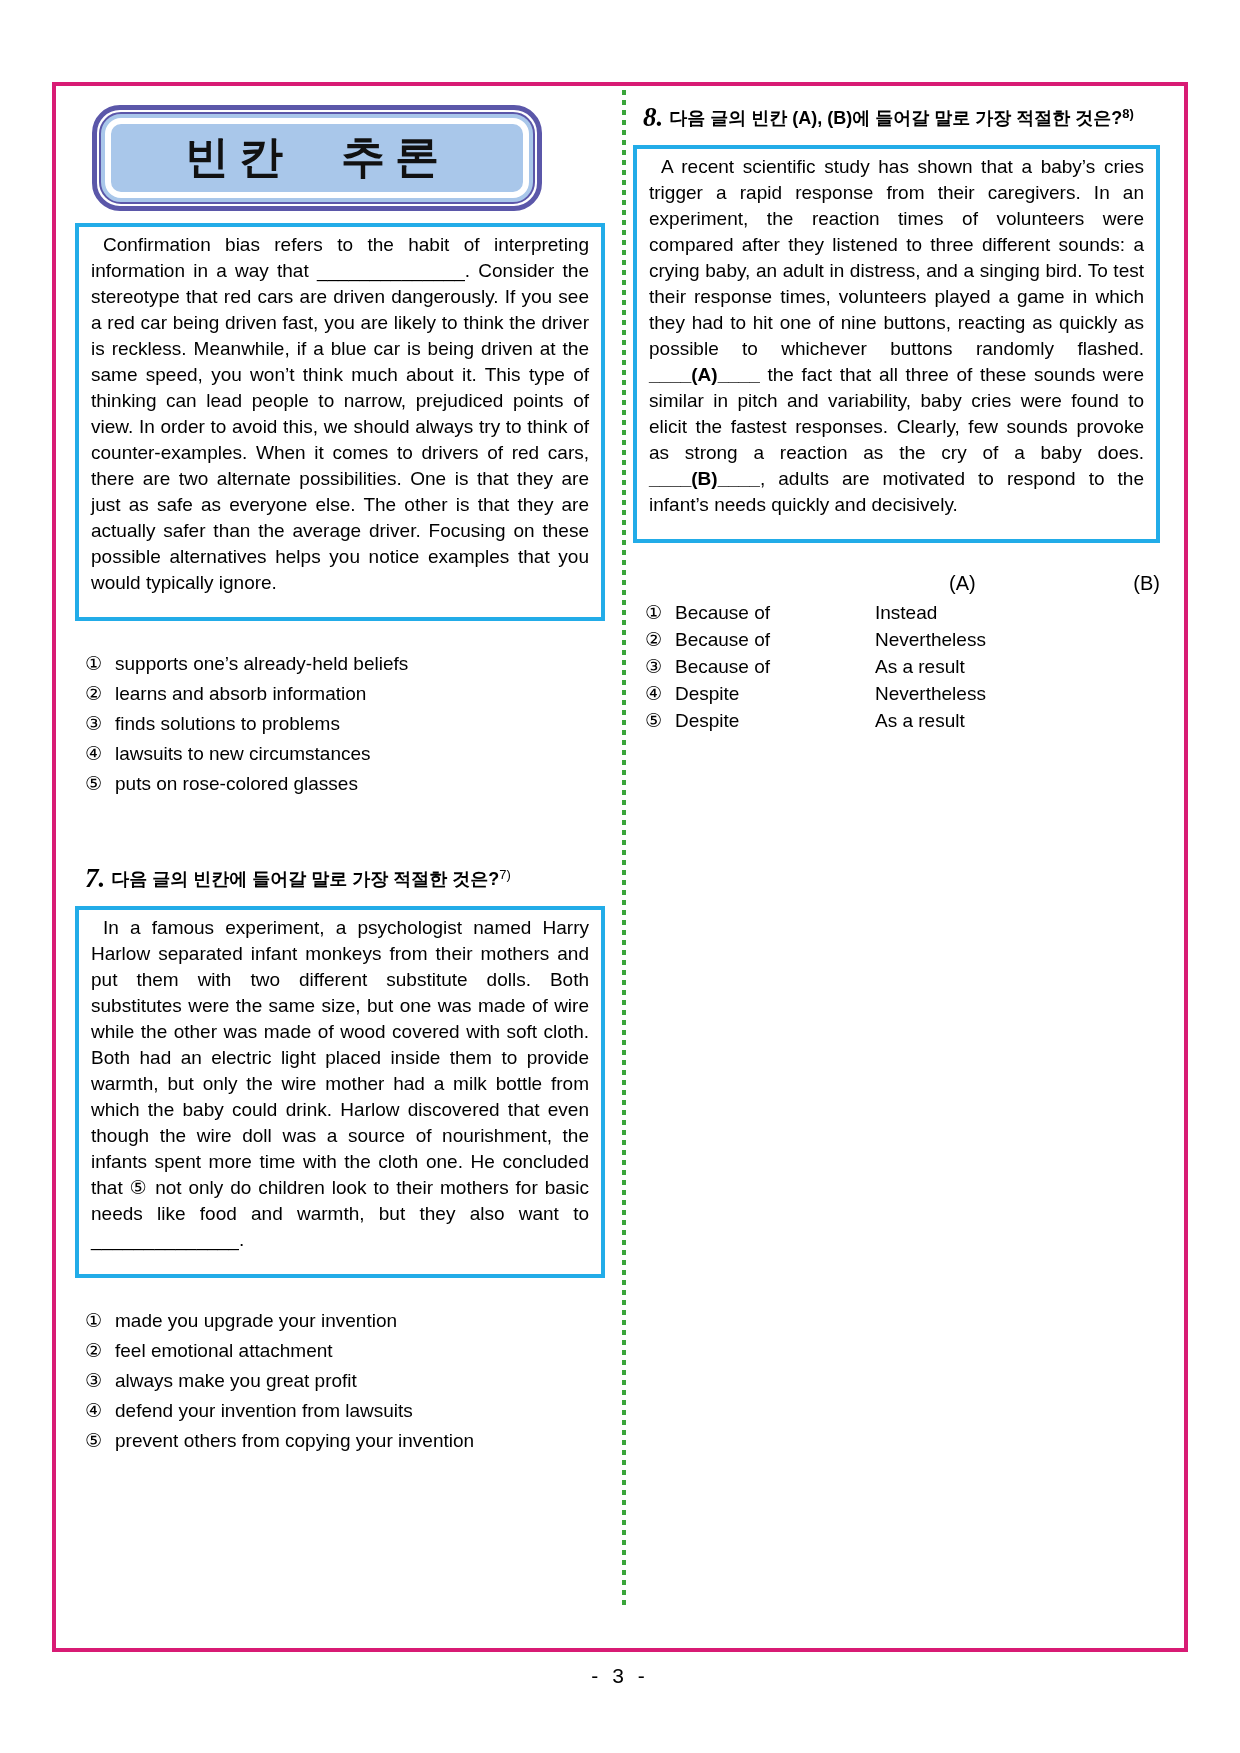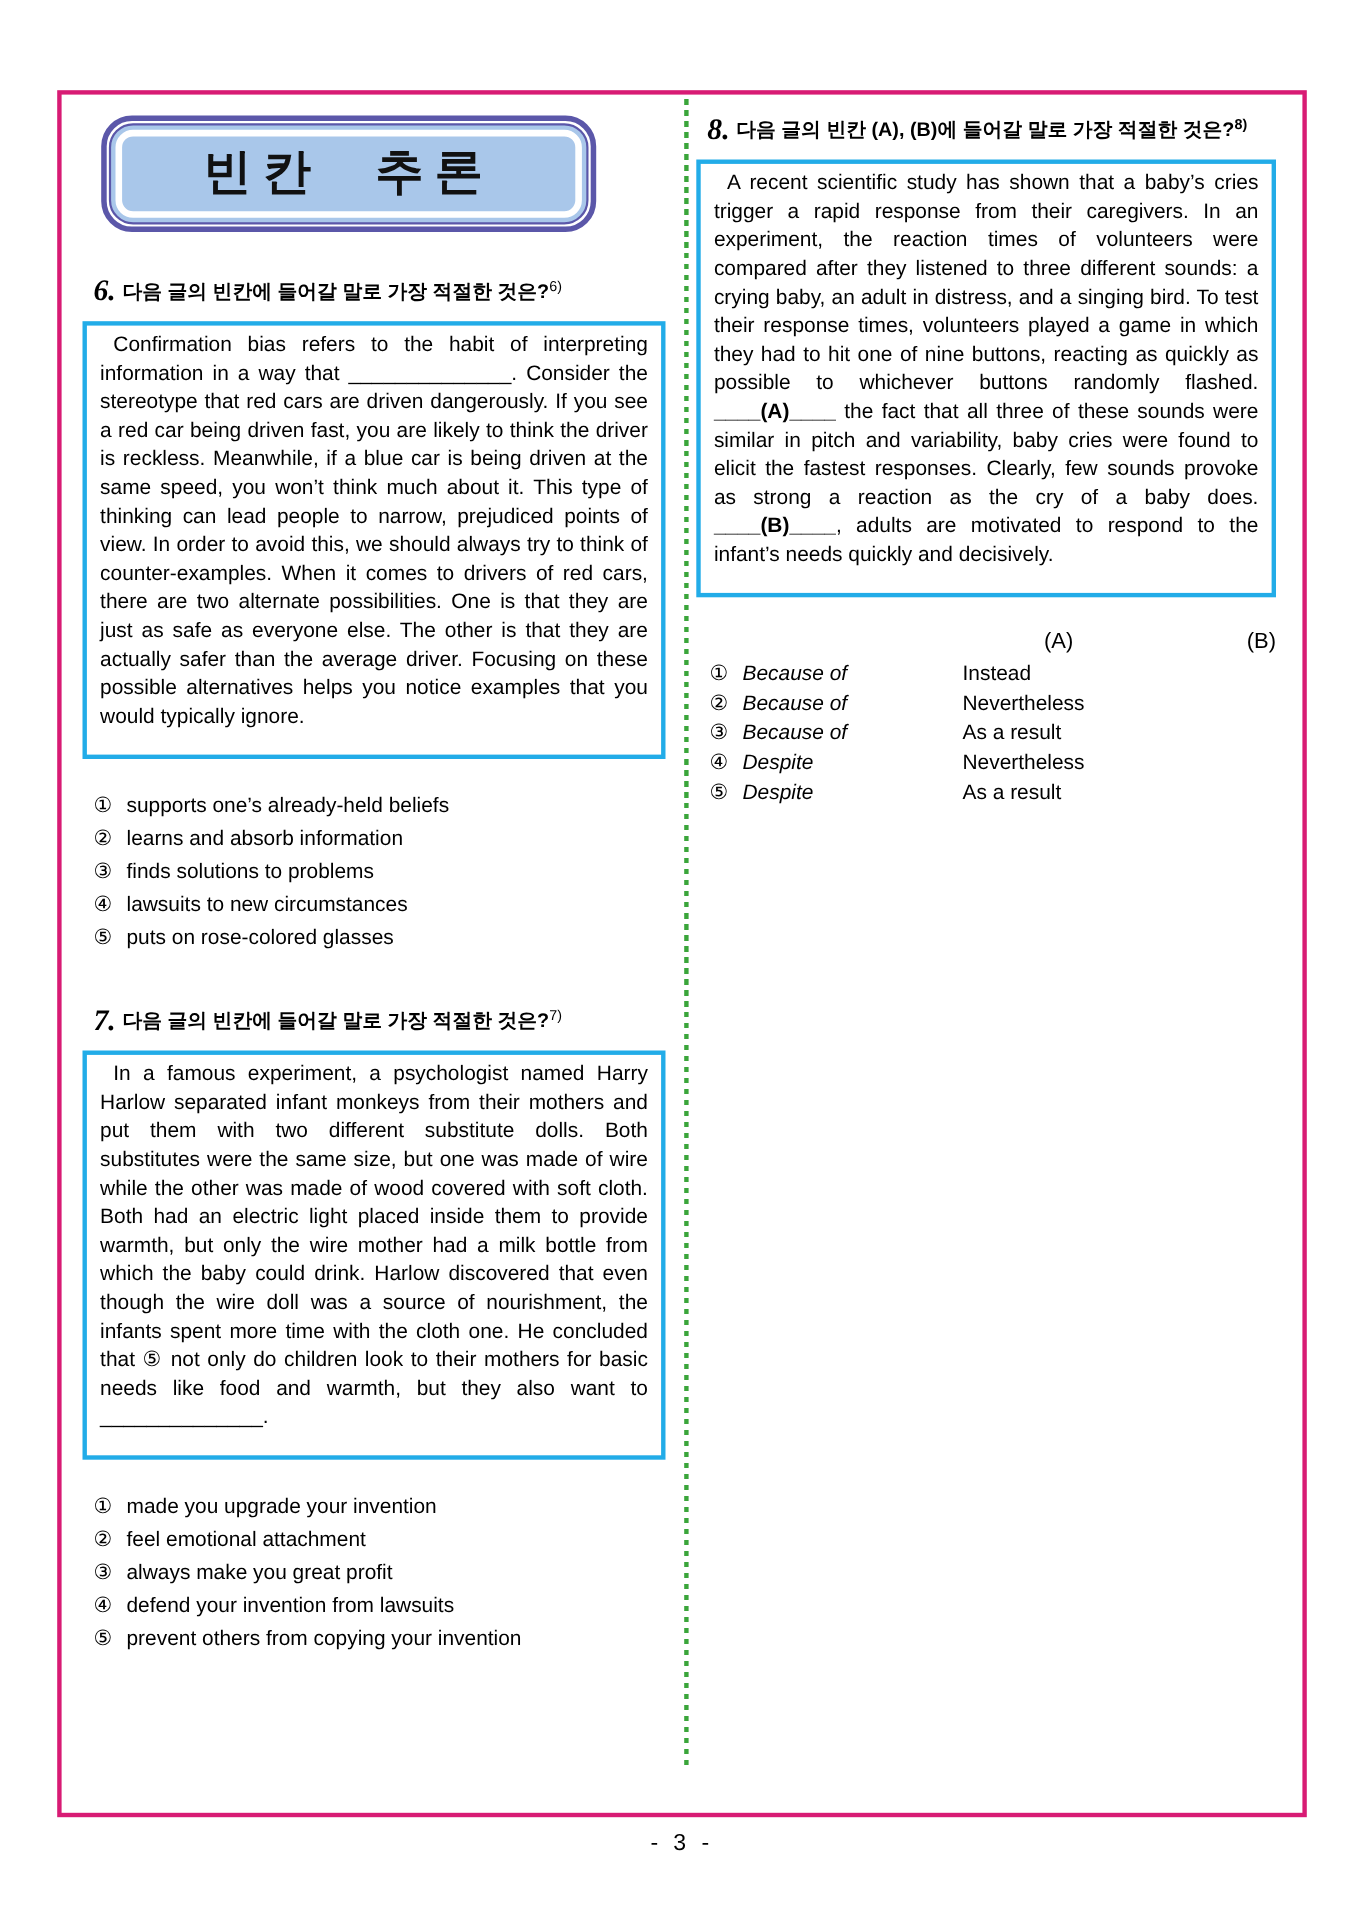--- a/index.html
+++ b/index.html
@@ -40,21 +40,21 @@
     background: #a9c7ea; text-align: center; padding: 7px 12px 9px;
   }
   .title-text {
     font-size: 44px; font-weight: bold; line-height: 52px;
     letter-spacing: 10px; word-spacing: 26px; color: #111;
   }
 
   
   .q-head { margin-left: 10px; white-space: nowrap; }
   .q6-head { margin-top: 38px; }
-  .q7-head { margin-top: 44px; }
+  .q7-head { margin-top: 64px; }
   .q8-head { margin-top: 20px; }
   .q-num {
     font-family: "Liberation Serif", "DejaVu Serif", serif;
     font-style: italic; font-weight: bold; font-size: 27px;
     margin-right: 6px; vertical-align: -2px;
   }
   .q-prompt { font-size: 18px; font-weight: bold; }
   .q-note { font-size: 13px; vertical-align: super; line-height: 0; }
   .q-note.bold { font-weight: bold; }
 
@@ -73,21 +73,21 @@
   .opt-m { flex: none; width: 30px; }
   .opt-t { flex: 1; }
 
   
   .pair-table { margin-top: 26px; }
   .pair-hdr { font-size: 20px; line-height: 28px; margin-bottom: 2px; text-align: right; }
   .pair-hdr .ha { display: inline-block; margin-left: 44px; }
   .pair-hdr .hb { display: inline-block; margin-left: 152px; }
   .pair-row { display: flex; font-size: 19px; line-height: 27px; padding-left: 12px; }
   .pair-row .pm { flex: none; width: 30px; }
-  .pair-row .pa { flex: none; width: 200px; font-style: italic; }
+  .pair-row .pa { flex: none; width: 200px; }
   .pair-row .pb { flex: 1; }
 
   .page-num {
     position: absolute; left: 0; top: 1664px; width: 1240px;
     text-align: center; font-size: 21px; letter-spacing: 4px;
   }
 </style>
 </head>
 <body>
 
@@ -99,23 +99,20 @@
 
     <div class="tb1">
       <div class="tb2">
         <div class="tb3">
           <div class="title-text">빈칸 추론</div>
         </div>
       </div>
     </div>
 
     <section>
-      <div class="q-head q6-head">
-        <span class="q-num">6.</span><span class="q-prompt">다음 글의 빈칸에 들어갈 말로 가장 적절한 것은?</span><span class="q-note">6)</span>
-      </div>
       <div class="passage">
         <p><span>Confirmation bias refers to the habit of interpreting information in a way that ______________. Consider the stereotype that red cars are driven dangerously. If you see a red car being driven fast, you are likely to think the driver is reckless. Meanwhile, if a blue car is being driven at the same speed, you won’t think much about it. This type of thinking can lead people to narrow, prejudiced points of view. In order to avoid this, we should always try to think of counter-examples. When it comes to drivers of red cars, there are two alternate possibilities. One is that they are just as safe as everyone else. The other is that they are actually safer than the average driver. Focusing on these possible alternatives helps you notice examples that you would typically ignore.</span></p>
       </div>
       <ul class="opts">
         <li class="opt">
           <span class="opt-m">①</span>
           <span class="opt-t">supports one’s already-held beliefs</span>
         </li>
         <li class="opt">
           <span class="opt-m">②</span>

